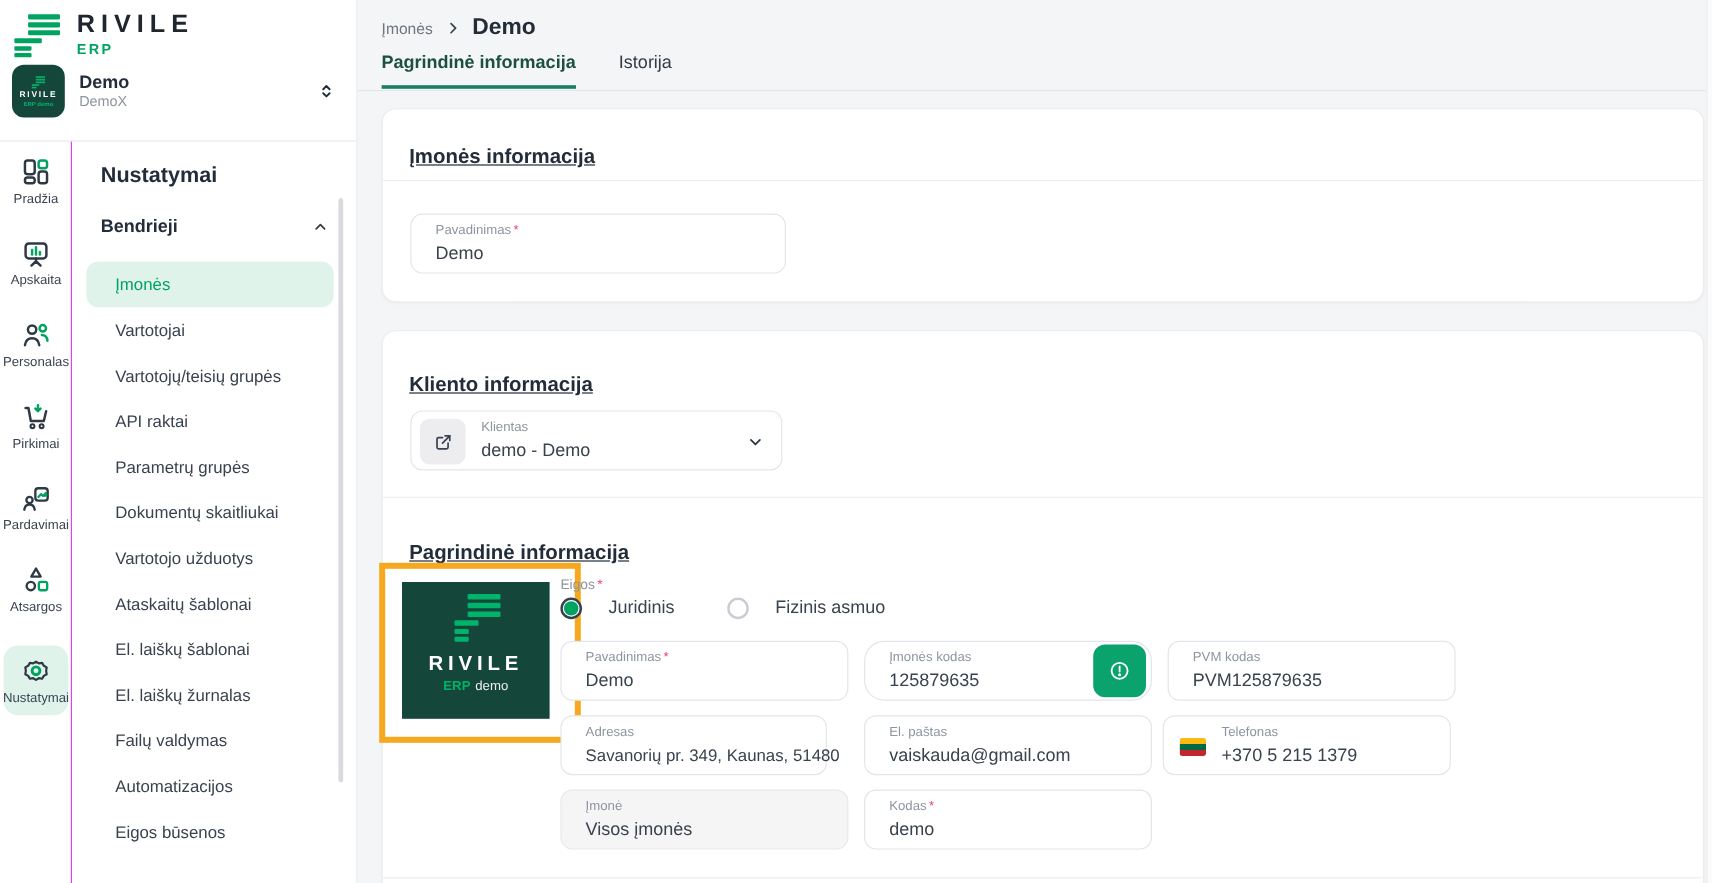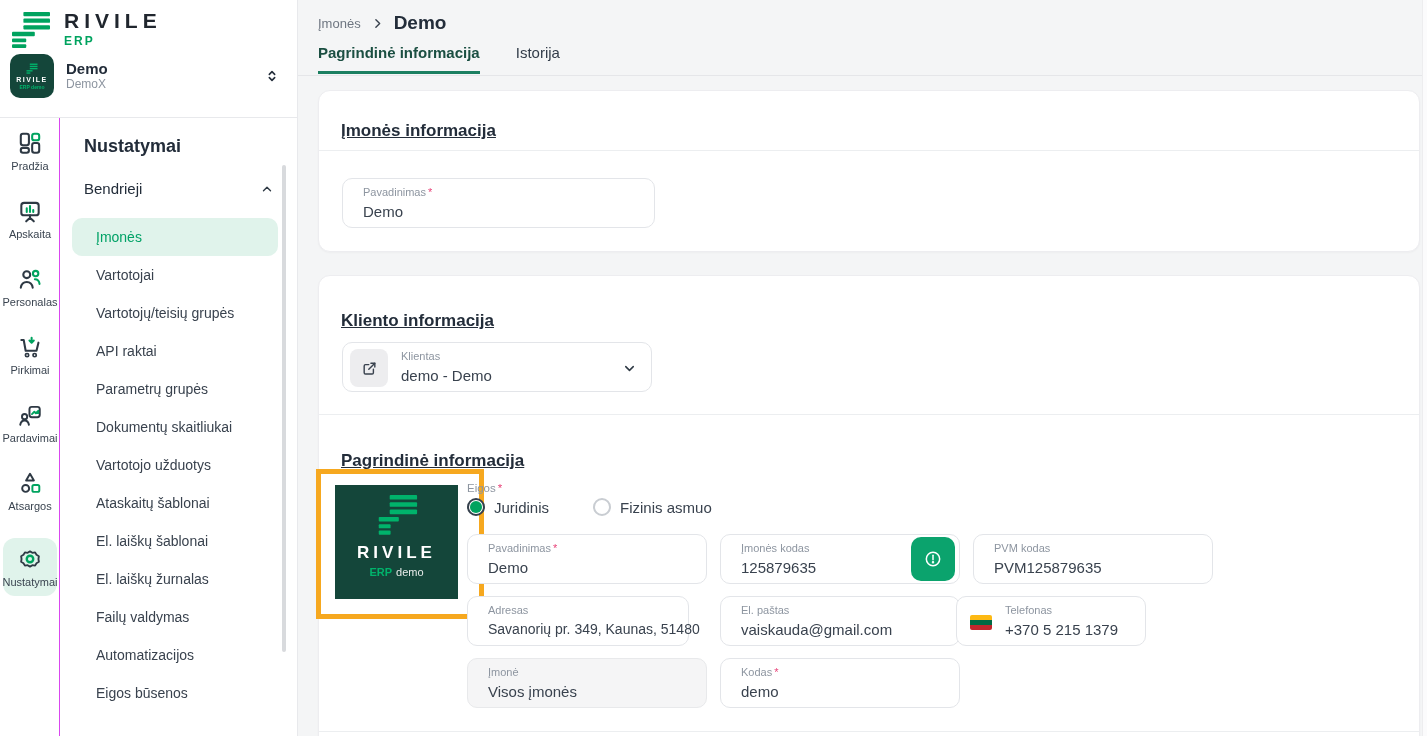--- a/index.html
+++ b/index.html
@@ -33,21 +33,21 @@
   .rail { position:absolute; left:0; top:118px; width:60px; height:618px; border-right:1px solid #d946ef; }
   .rail-item { position:absolute; left:0; width:60px; display:flex; flex-direction:column; align-items:center; cursor:pointer; }
   .rail-item .rlabel { font-size:11px; color:#3a4450; margin-top:4px; white-space:nowrap; }
   .rail-item.active { left:3px; width:54px; background:#e0f3eb; border-radius:12px; padding:8px 0 8px; }
   .r1{top:12px}.r2{top:80px}.r3{top:148px}.r4{top:216px}.r5{top:284px}.r6{top:352px}.r7{top:420px}
 
   
   .sidebar { position:absolute; left:61px; top:118px; width:236px; height:618px; }
   .sb-title { position:absolute; left:23px; top:18px; font-size:18px; font-weight:800; color:#232d3a; }
   .sb-group { position:absolute; left:23px; top:62px; width:190px; display:flex; align-items:center; justify-content:space-between; cursor:pointer; }
-  .sb-group .glabel { font-size:15px; font-weight:400; color:#232d3a; }
+  .sb-group .glabel { font-size:15px; font-weight:700; color:#232d3a; }
   .sb-list { position:absolute; left:11px; top:100px; width:206px; }
   .sb-item { height:38px; display:flex; align-items:center; padding-left:24px; font-size:14px; color:#39424e; border-radius:10px; cursor:pointer; white-space:nowrap; }
   .sb-item.active { background:#e0f3eb; color:#00a266; }
   .sb-scrollbar { position:absolute; left:221px; top:47px; width:4px; height:487px; background:#d8dadd; border-radius:2px; }
 
   
   .main { position:absolute; left:298px; top:0; width:1129px; height:736px; }
   .breadcrumb { position:absolute; left:20px; top:12px; display:flex; align-items:center; gap:10px; }
   .bc-parent { font-size:13px; color:#6e7681; cursor:pointer; }
   .bc-current { font-size:19px; font-weight:800; color:#232d3a; }
@@ -76,21 +76,21 @@
 
   
   .highlight-box { position:absolute; left:-3px; top:193px; width:168px; height:150px; border:5px solid #f6a81f; }
   .company-logo { position:absolute; left:16px; top:209px; width:123px; height:114px; background:#14463a; display:flex; flex-direction:column; align-items:center; }
   .cl-name { color:#fff; font-size:17px; font-weight:700; letter-spacing:4px; margin-top:6px; }
   .cl-sub { font-size:11px; margin-top:3px; color:#e8ecea; }
   .cl-sub .acc { color:#00b36b; font-weight:700; margin-right:4px; }
 
   .tipas-label { position:absolute; left:148px; top:206px; font-size:11.5px; color:#8d95a0; }
   .radio-row { position:absolute; left:148px; top:222px; display:flex; gap:44px; align-items:center; }
-  .radio-opt { display:flex; align-items:center; gap:9px; cursor:pointer; font-size:15px; color:#39424e; }
+  .radio-opt { display:flex; align-items:flex-start; gap:22px; cursor:pointer; font-size:15px; color:#39424e; }
   .radio { width:18px; height:18px; border-radius:50%; border:2px solid #c9cdd2; position:relative; background:#fff; }
   .radio.checked { border-color:#35404c; }
   .radio.checked::after { content:""; position:absolute; left:1px; top:1px; width:12px; height:12px; border-radius:50%; background:#00a35f; }
 
   .flag { position:absolute; left:13px; top:18px; width:22px; height:15px; border-radius:2px; overflow:hidden; }
   .flag div { height:5px; }
   .flag .y{background:#fdb913}.flag .g{background:#006a44}.flag .r{background:#c1272d}
   .field.with-flag .flabel { left:48px; }
   .field.with-flag .fvalue { left:48px; }
 
@@ -342,21 +342,21 @@
       </label>
     </div>
 
     <div class="field" style="left:148px; top:258px; width:240px;">
       <div class="flabel">
         <span>Pavadinimas</span><span class="req">*</span>
       </div>
       <div class="fvalue">Demo</div>
     </div>
 
-    <div class="field" style="left:401px; top:258px; width:240px;">
+    <div class="field" style="left:401px; top:258px; width:240px;border-radius:17px;">
       <div class="flabel"><span>Įmonės kodas</span></div>
       <div class="fvalue">125879635</div>
       <div class="suffix-btn">
         <span>
           <svg width="20" height="20" viewBox="0 0 24 24" fill="none" stroke="#fff" stroke-width="1.8" stroke-linecap="round">
             <circle cx="12" cy="12" r="8"></circle>
               <path d="M12 7.6v5.2"></path>
               <circle cx="12" cy="16" r="0.6" fill="#fff"></circle>
           </svg>
         </span>
@@ -371,21 +371,21 @@
     <div class="field" style="left:148px; top:320px; width:222px;">
       <div class="flabel"><span>Adresas</span></div>
       <div class="fvalue" style="font-size:14px;">Savanorių pr. 349, Kaunas, 51480</div>
     </div>
 
     <div class="field" style="left:401px; top:320px; width:240px;">
       <div class="flabel"><span>El. paštas</span></div>
       <div class="fvalue">vaiskauda@gmail.com</div>
     </div>
 
-    <div class="field with-flag" style="left:637px; top:320px; width:190px;text-align:center;">
+    <div class="field with-flag" style="left:650px; top:320px; width:240px;text-align:center;">
       <div class="flag">
           <div class="y"></div>
           <div class="g"></div>
           <div class="r"></div>
         </div>
       <div class="flabel"><span>Telefonas</span></div>
       <div class="fvalue">+370 5 215 1379</div>
     </div>
 
     <div class="field disabled" style="left:148px; top:382px; width:240px;">

